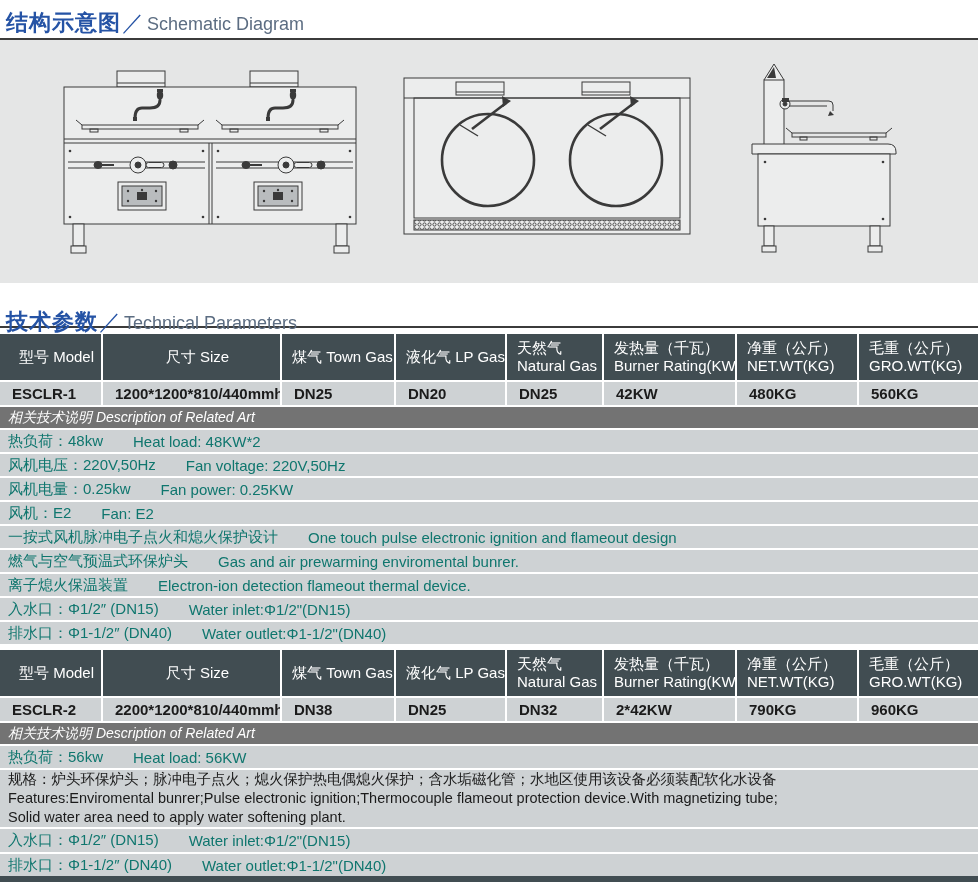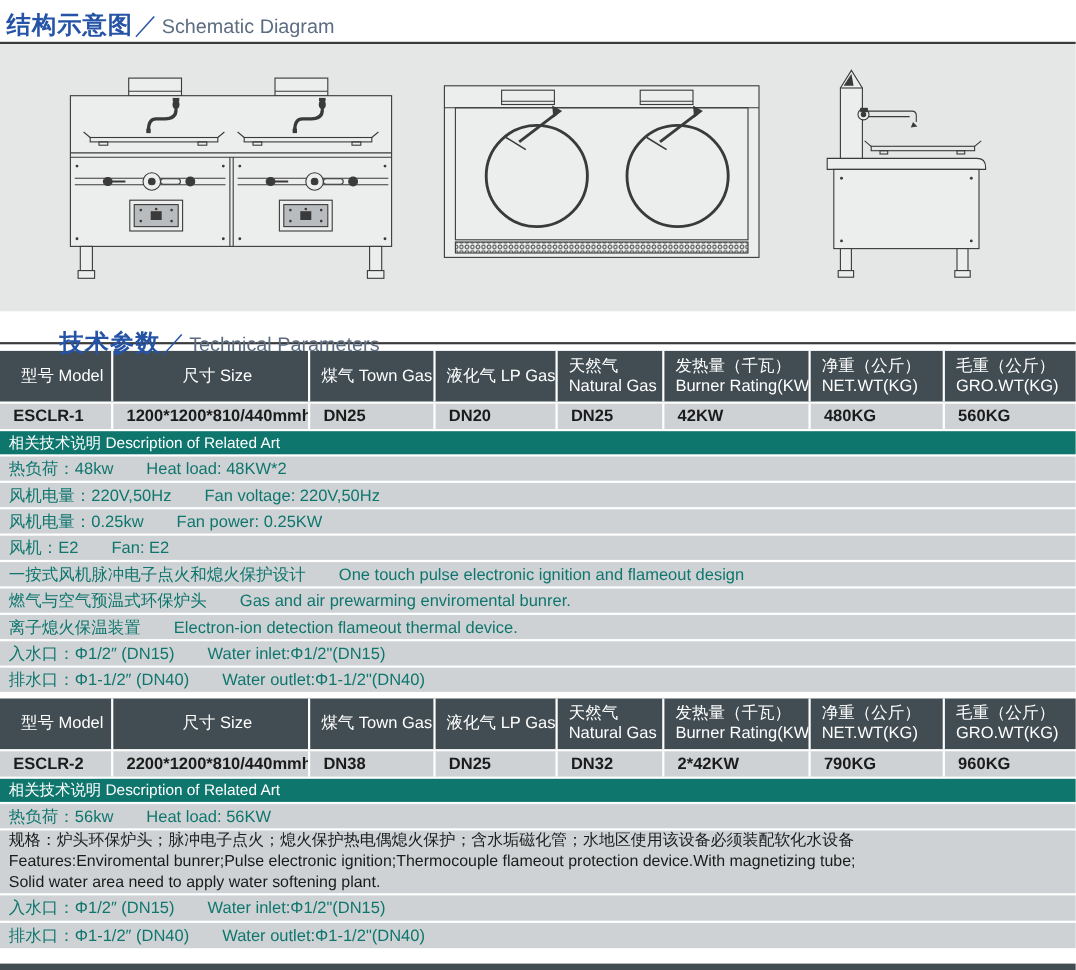--- a/index.html
+++ b/index.html
@@ -20,21 +20,21 @@
 
   .t-head { display:flex; height:46px; background:#414d52; color:#fff; margin-top:6px; }
   .t-head .cell { display:flex; flex-direction:column; justify-content:center; font-size:15px; line-height:18px; padding-left:10px; }
   .t-head .cell.c { align-items:center; padding-left:12px; }
   .t-row { display:flex; height:23px; background:#ced2d4; color:#1b1b1b; margin-top:2px; }
   .t-row .cell { display:flex; align-items:center; font-size:15px; padding-left:12px;font-weight:bold; }
   .cell { border-right:2px solid #fff; overflow:hidden; white-space:nowrap; }
   .w0{width:103px}.w1{width:179px}.w2{width:114px}.w3{width:111px}
   .w4{width:97px}.w5{width:133px}.w6{width:122px}.w7{width:119px;border-right:none}
 
-  .d-title { display:flex; align-items:center; height:21px; background:#0f766e; color:#fff; font-size:14px; padding-left:8px; margin-top:2px; }
+  .d-title { display:flex; align-items:center; height:21px; background:#737373; color:#fff; font-size:14px; padding-left:8px; margin-top:2px;font-style:italic; }
   .d-row { display:flex; align-items:center; height:22px; background:#ced2d4; color:#0f766e; font-size:15px; padding-left:8px; margin-top:2px; white-space:nowrap; }
   .d-row .en { margin-left:30px; }
   .d-row.tall { height:23px; }
   .d-spec { background:#ced2d4; color:#1b1b1b; font-size:14.5px; line-height:19px; padding:0 0 0 8px; height:57px; margin-top:2px; display:flex; flex-direction:column; justify-content:center; }
   .bottom-bar { position:absolute; left:0; right:0; bottom:0; height:6px; background:#414d52; }
 </style>
 </head>
 <body>
 
 <div class="page">
@@ -201,21 +201,21 @@
         <circle cx="31" cy="159" r="1.3"></circle>
           <circle cx="149" cy="159" r="1.3"></circle>
       </g>
       <rect x="30" y="166" width="10" height="20" fill="#eceded"></rect>
         <rect x="28" y="186" width="14" height="6" fill="#eceded"></rect>
       <rect x="136" y="166" width="10" height="20" fill="#eceded"></rect>
         <rect x="134" y="186" width="14" height="6" fill="#eceded"></rect>
     </svg>
   </div>
 
-  <div class="sec-title" style="padding-top:14px;height:28px;margin-left:48px;">
+  <div class="sec-title" style="padding-top:24px;height:43px;">
     <span class="zh-t">技术参数</span><span class="slash">／</span><span class="en-t">Technical Parameters</span>
   </div>
   <div class="rule"></div>
 
   <div class="t-head">
     <div class="cell w0 c">
         <span>型号 Model</span>
         <span></span>
       </div>
     <div class="cell w1 c">
@@ -258,21 +258,21 @@
     <div class="cell w6">480KG</div>
     <div class="cell w7">560KG</div>
   </div>
 
   <div class="d-title">相关技术说明 Description of Related Art</div>
   <div class="d-row">
       <span class="zh">热负荷：48kw</span>
       <span class="en">Heat load: 48KW*2</span>
     </div>
   <div class="d-row">
-      <span class="zh">风机电量：220V,50Hz</span>
+      <span class="zh">风机电压：220V,50Hz</span>
       <span class="en">Fan voltage: 220V,50Hz</span>
     </div>
   <div class="d-row">
       <span class="zh">风机电量：0.25kw</span>
       <span class="en">Fan power: 0.25KW</span>
     </div>
   <div class="d-row">
       <span class="zh">风机：E2</span>
       <span class="en">Fan: E2</span>
     </div>

